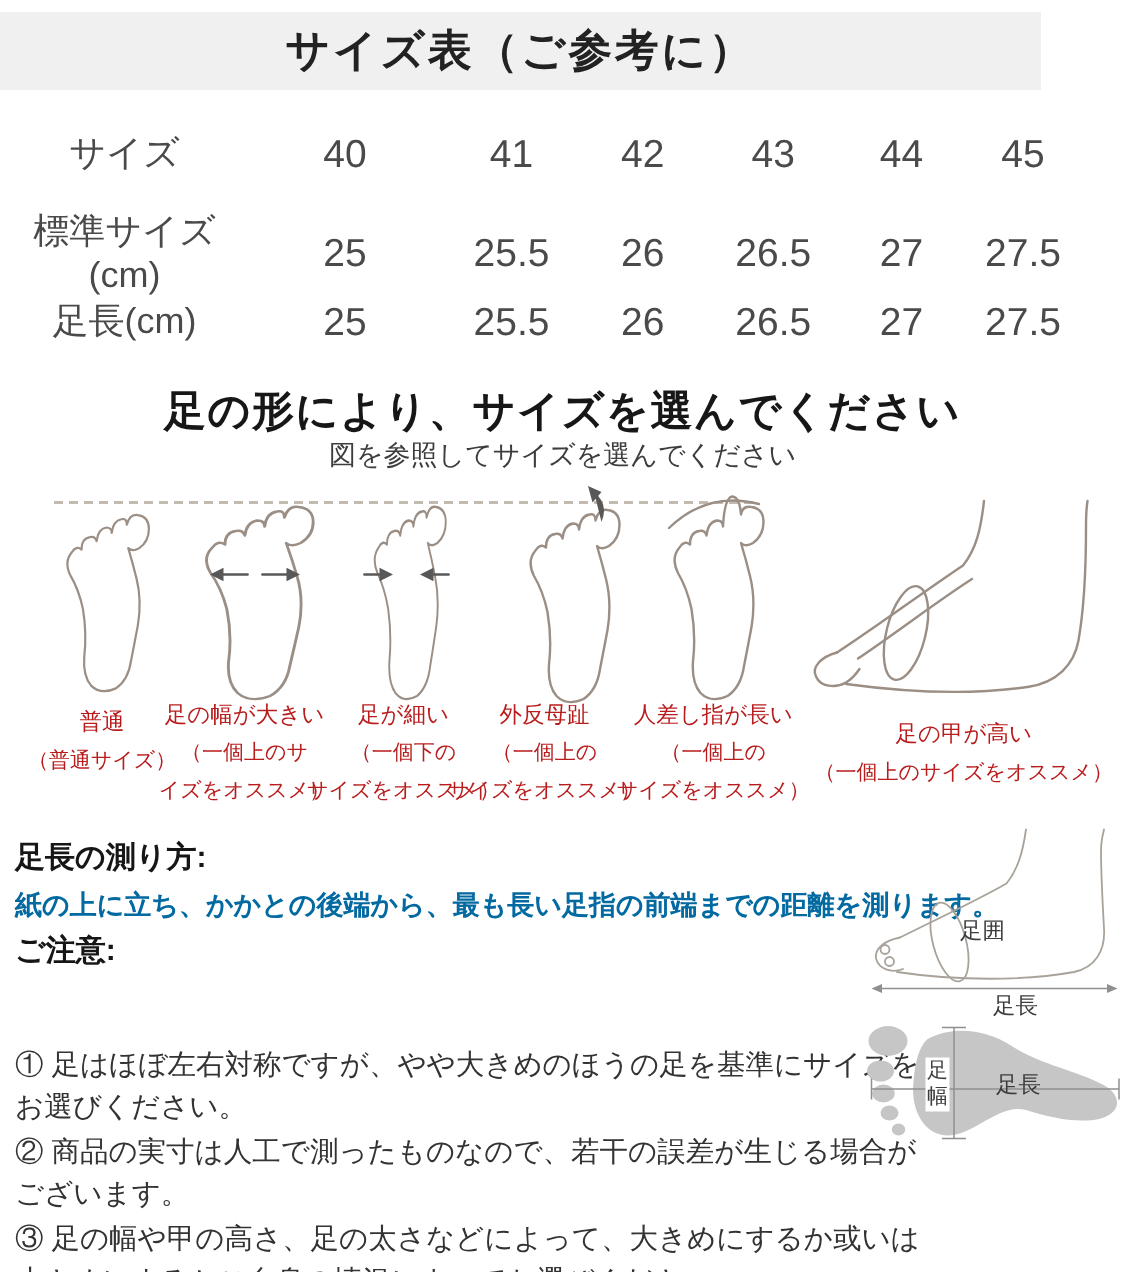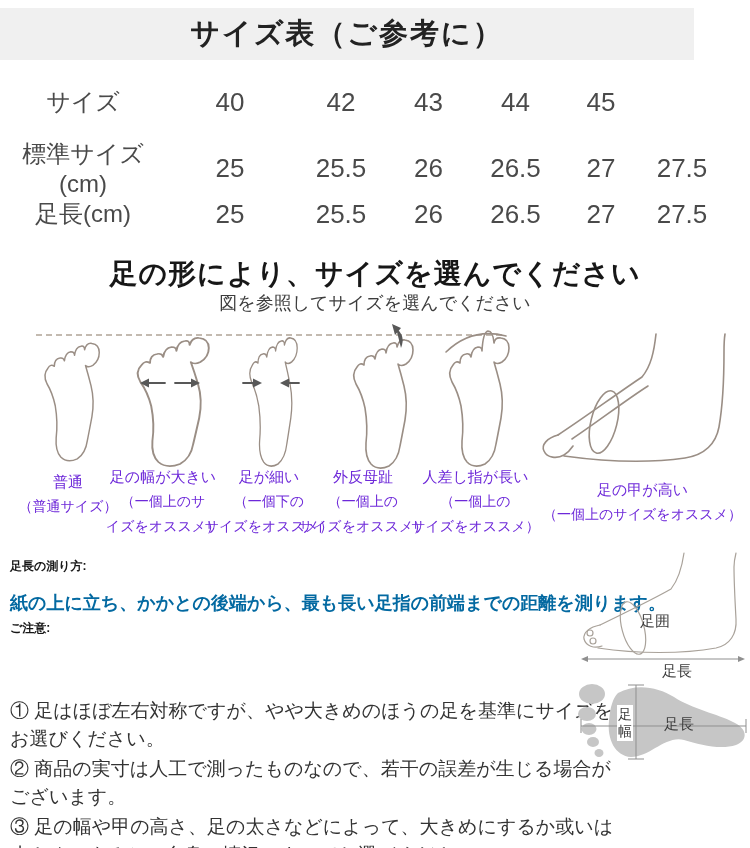--- a/index.html
+++ b/index.html
@@ -38,27 +38,27 @@
     position:absolute; top:334px; left:36px; width:466px; height:0;
     border-top:2px dashed #c3bab0;
   }
   .footsvg{position:absolute; overflow:visible;}
   .footsvg path, .footsvg ellipse, .footsvg line, .footsvg circle{
     fill:none; stroke:#9a8e85; stroke-width:1.6; stroke-linecap:round; stroke-linejoin:round;
   }
   .arrow line{stroke:#585858; stroke-width:1.8;}
   .arrow path{fill:#585858; stroke:none;}
   .foot-label{
-    position:absolute; text-align:center; font-size:14px; color:#6d28d9; line-height:25px;
+    position:absolute; text-align:center; font-size:14px; color:#b91c1c; line-height:25px;
   }
   .foot-label .nm{font-size:15px;}
   .foot-label .adv{white-space:pre-line;}
   
   .sec-heading{
-    position:absolute; left:10px; font-size:12px; font-weight:bold; color:#161616;
+    position:absolute; left:10px; font-size:20px; font-weight:bold; color:#161616;
   }
   .measure-body{
     position:absolute; left:10px; top:591px; width:700px; font-size:18px;
     color:#0369a1; white-space:nowrap;font-weight:bold;
   }
   .notes{position:absolute; left:10px; top:649px; width:612px;margin-top:48px;}
   .note-item{
     font-size:19px; line-height:27.5px; color:#333; margin-bottom:3px;
   }
   
@@ -76,20 +76,21 @@
 <div class="page">
 
   <div class="title-bar">
     <div class="t">サイズ表（ご参考に）</div>
   </div>
 
   <div class="size-table">
     <div class="trow">
       <div class="tlabel">サイズ</div>
       <div class="tval">40</div>
+      <div class="tval">41</div>
       <div class="tval">42</div>
       <div class="tval">43</div>
       <div class="tval">44</div>
       <div class="tval">45</div>
     </div>
     <div class="trow">
       <div class="tlabel">標準サイズ(cm)</div>
       <div class="tval">25</div>
       <div class="tval">25.5</div>
       <div class="tval">26</div>

